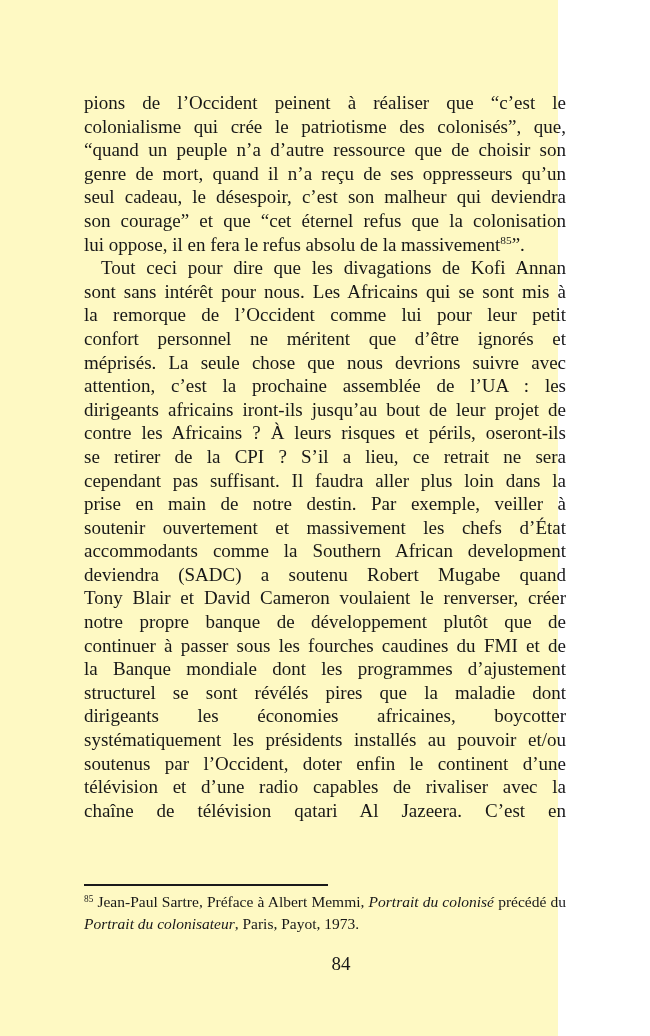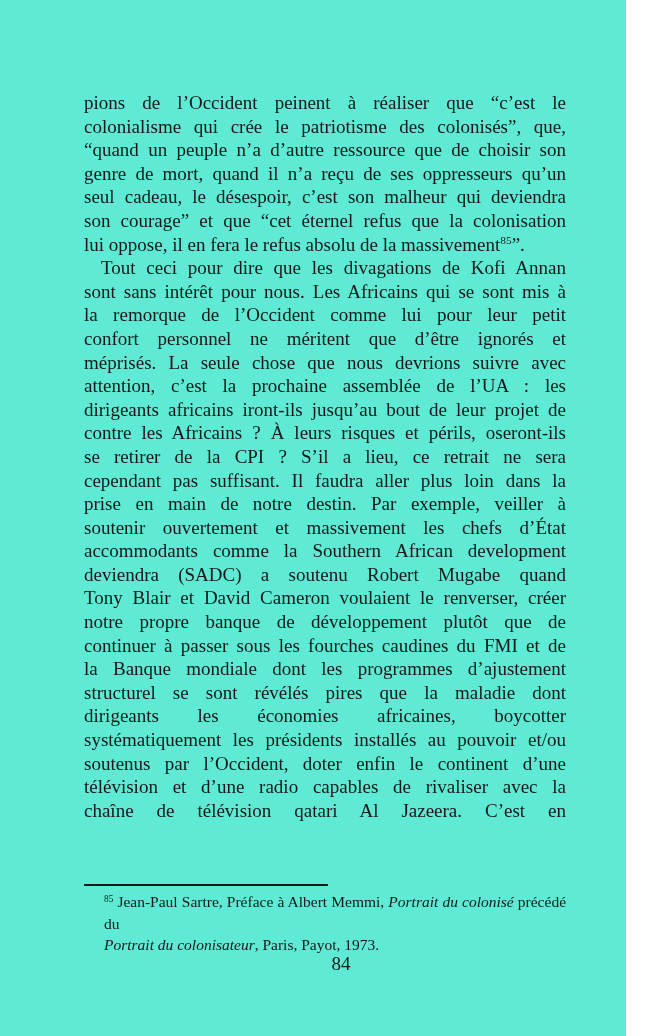--- a/index.html
+++ b/index.html
@@ -5,22 +5,22 @@
   html, body { margin: 0; padding: 0; }
   body {
     width: 650px; height: 1036px;
     background: #ffffff;
     font-family: "Liberation Serif", "DejaVu Serif", serif;
     color: #181818;
     overflow: hidden;
   }
   .page {
     position: relative;
-    width: 626px; height: 1036px;
-    background: #5eead4;
+    width: 558px; height: 1036px;
+    background: #fef9c3;
   }
   .body-text {
     position: absolute;
     left: 84px; top: 91px; width: 482px;
     font-size: 19px;
     line-height: 23.6px;
   }
   .line {
     text-align: justify;
     text-align-last: left;
@@ -39,21 +39,21 @@
     left: 84px; top: 884px;
     width: 244px; height: 0;
     border-top: 2px solid #1a1a1a;
   }
   .footnote {
     position: absolute;
     left: 84px; top: 891px; width: 482px;
     font-size: 15.5px;
     line-height: 21.5px;
   }
-  .fline { text-align: justify; text-align-last: left; margin-left: 20px; }
+  .fline { text-align: justify; text-align-last: left; }
   .fline.j { text-align-last: justify; }
   .page-number {
     position: absolute;
     left: 100px; top: 953px; width: 482px;
     text-align: center;
     font-size: 19px;
   }
   i { font-style: italic; }
 </style>
 </head>

